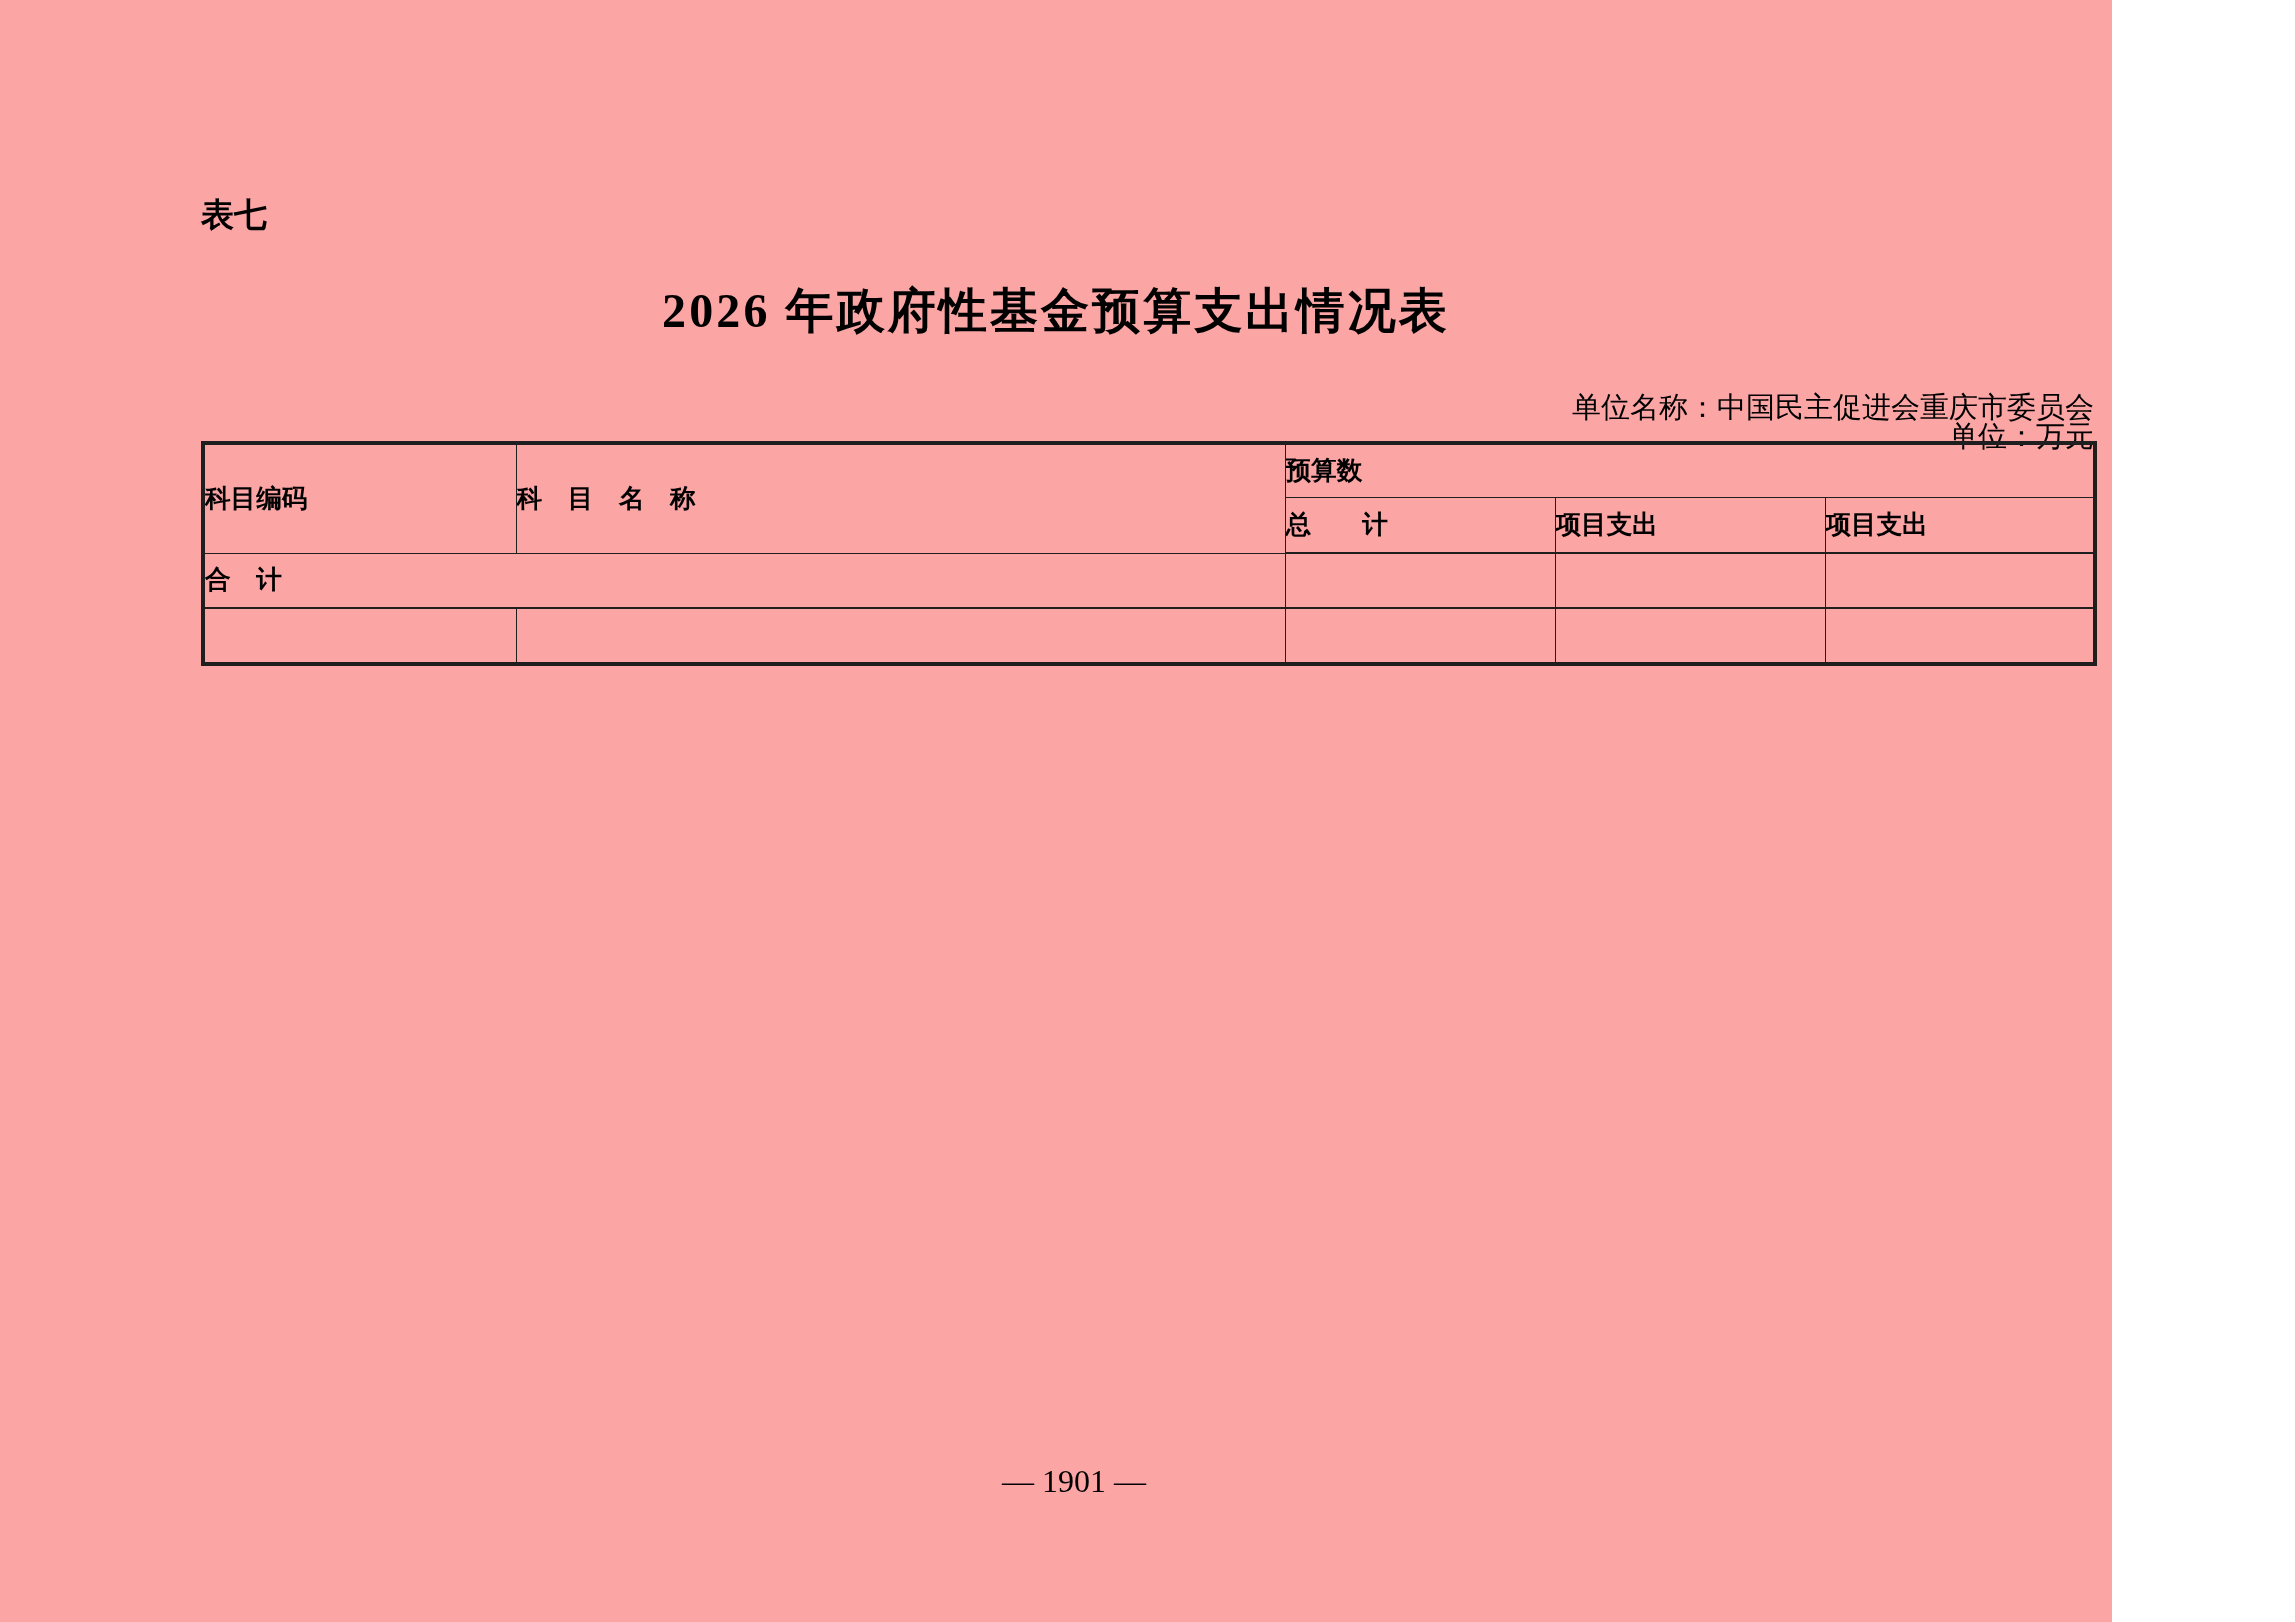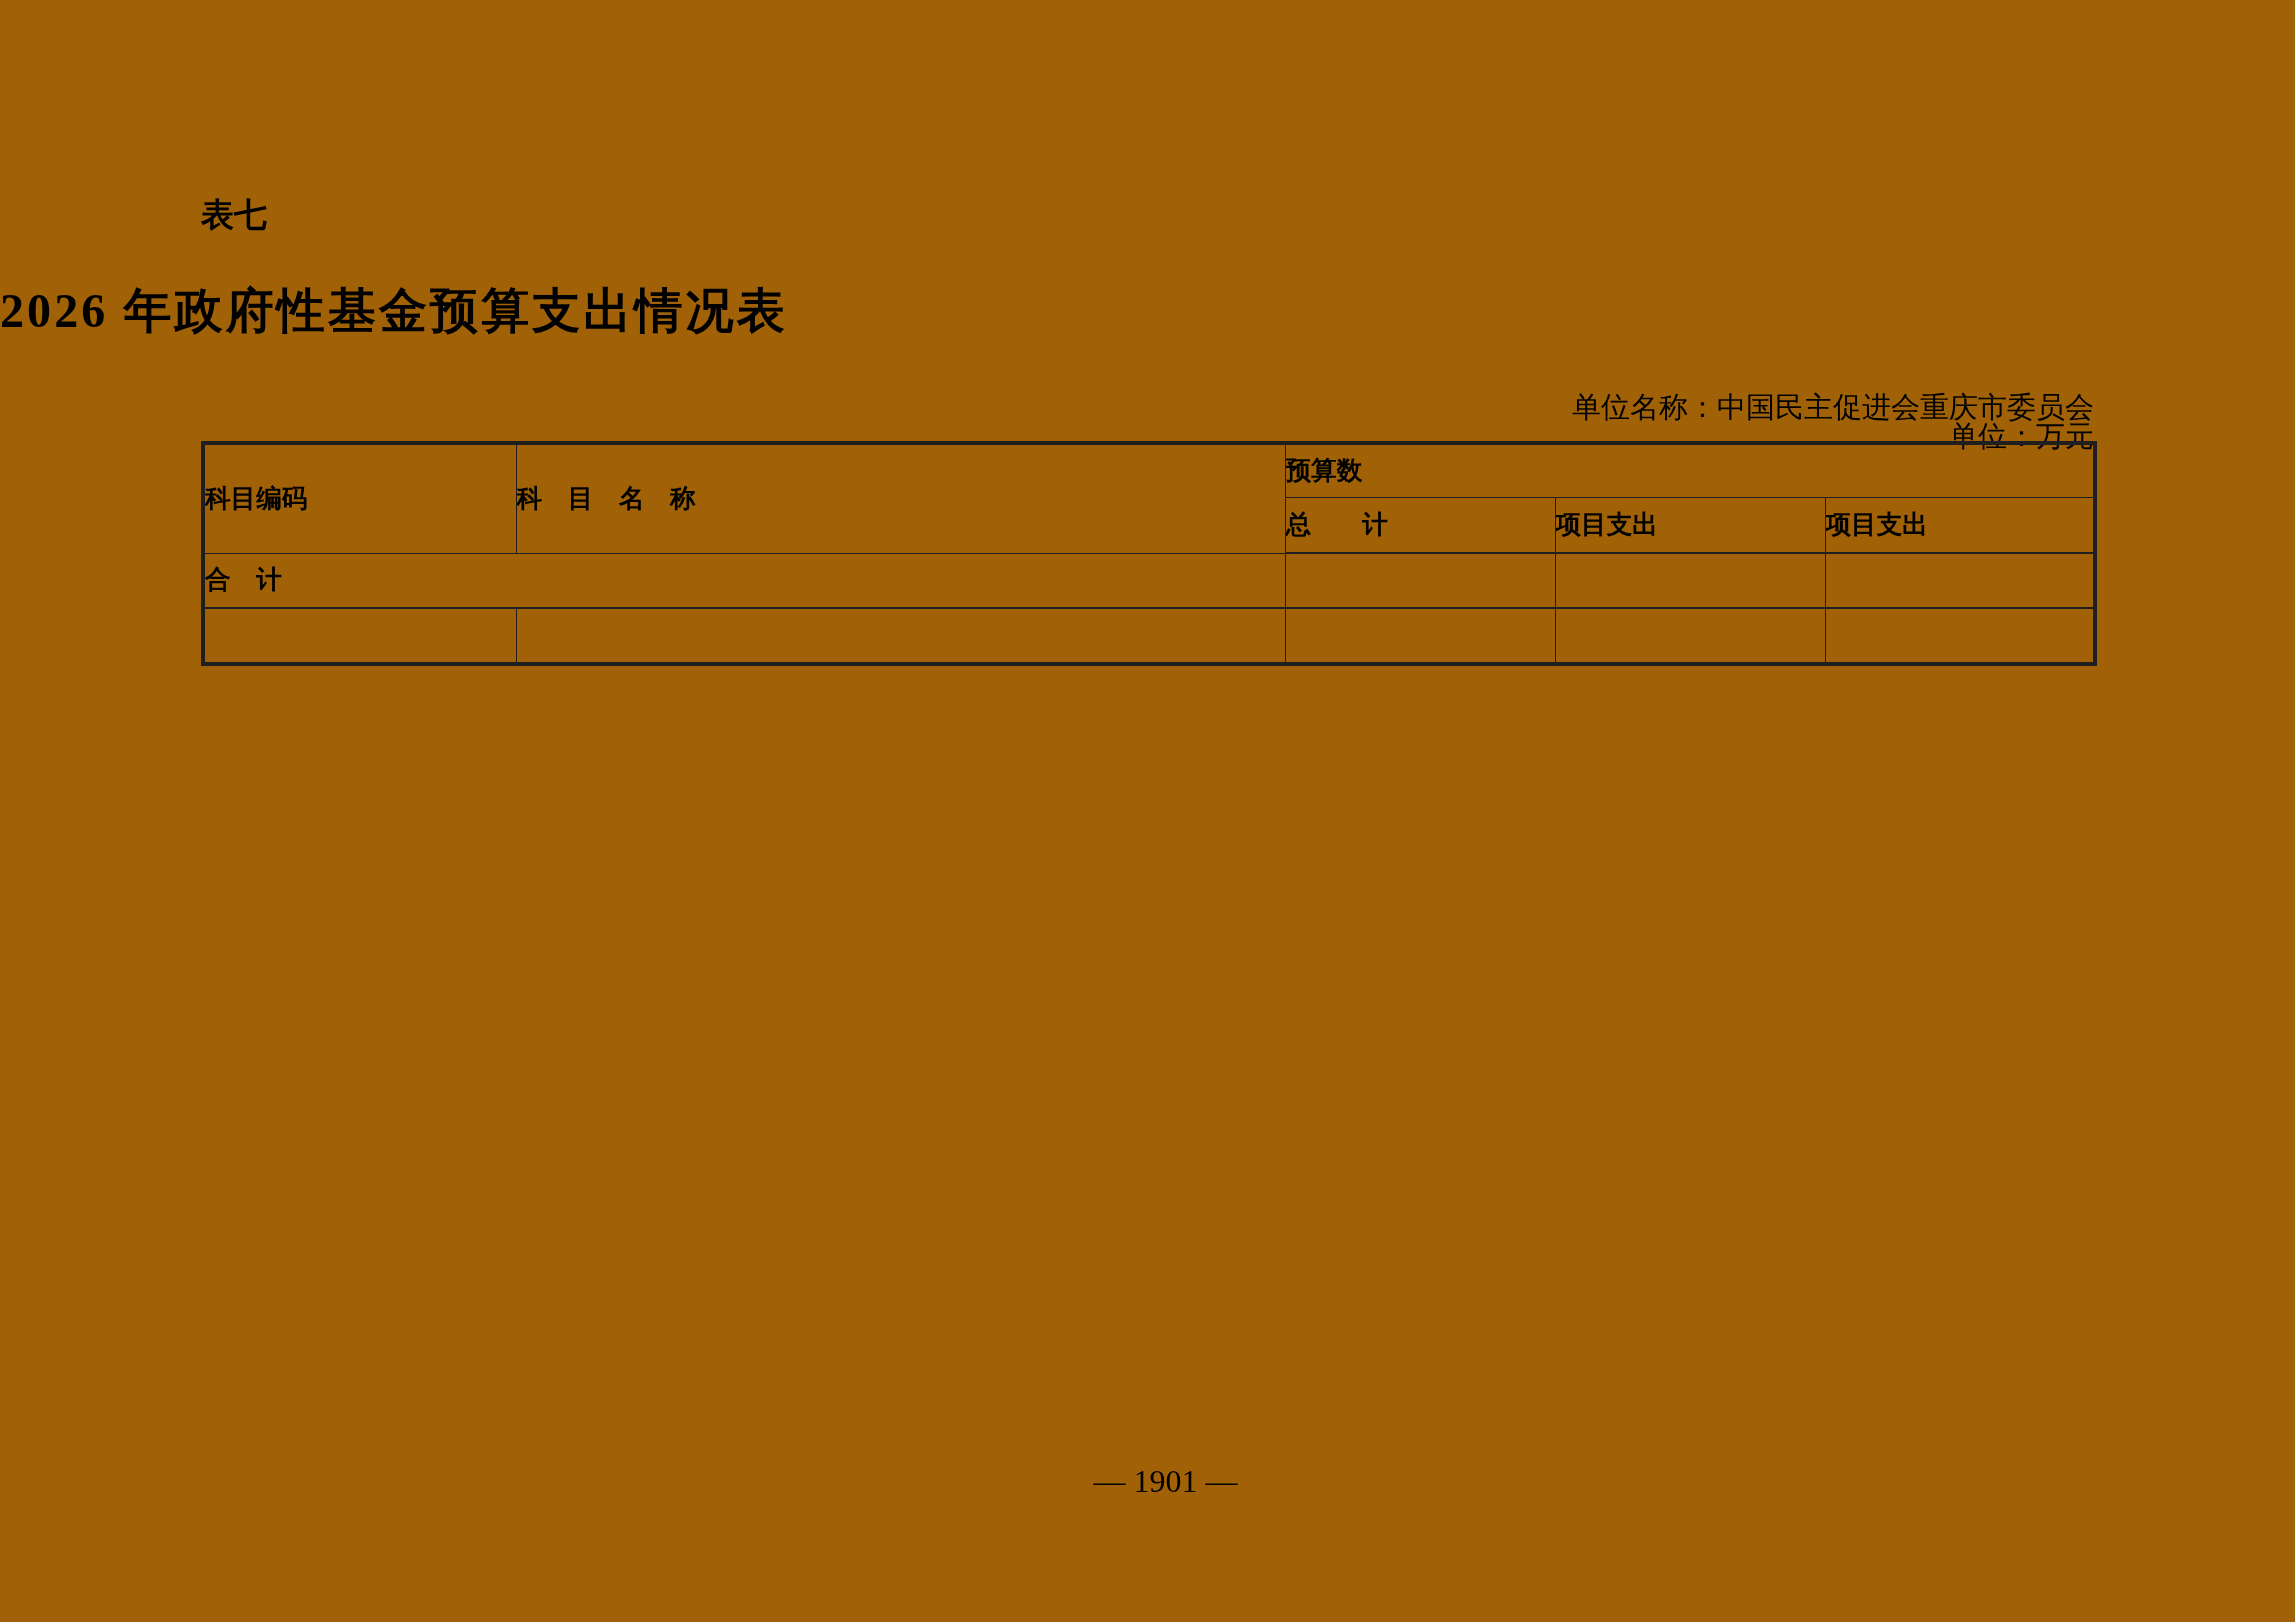--- a/index.html
+++ b/index.html
@@ -1,20 +1,20 @@
 <!DOCTYPE html>
 <html style="font-size:8.2px"><head>
 <meta charset="utf-8">
 <style>
   html, body { margin: 0; padding: 0; background: #ffffff; }
   .page {
     position: relative;
-    width: 2295px;
+    width: 2112px;
     height: 1623px;
-    background: #a16207;
+    background: #fca5a5;
     overflow: hidden;
     font-family: "Liberation Serif", "DejaVu Serif", serif;
     color: #000000;
   }
 
   .table-label {
     position: absolute;
     left: 201px;
     top: 198px;
     font-family: "Liberation Sans", "DejaVu Sans", sans-serif;
@@ -22,21 +22,21 @@
     font-size: 33px;
     line-height: 1;
     white-space: pre;
   }
 
   .doc-title {
     position: absolute;
     left: 0;
     right: 0;
     top: 285px;
-    text-align: left;
+    text-align: center;
     font-family: "Liberation Serif", "DejaVu Serif", serif;
     font-weight: bold;
     font-size: 48px;
     line-height: 1.1;
     letter-spacing: 3.1px;
     white-space: pre;
   }
 
   .meta-row {
     position: absolute;

